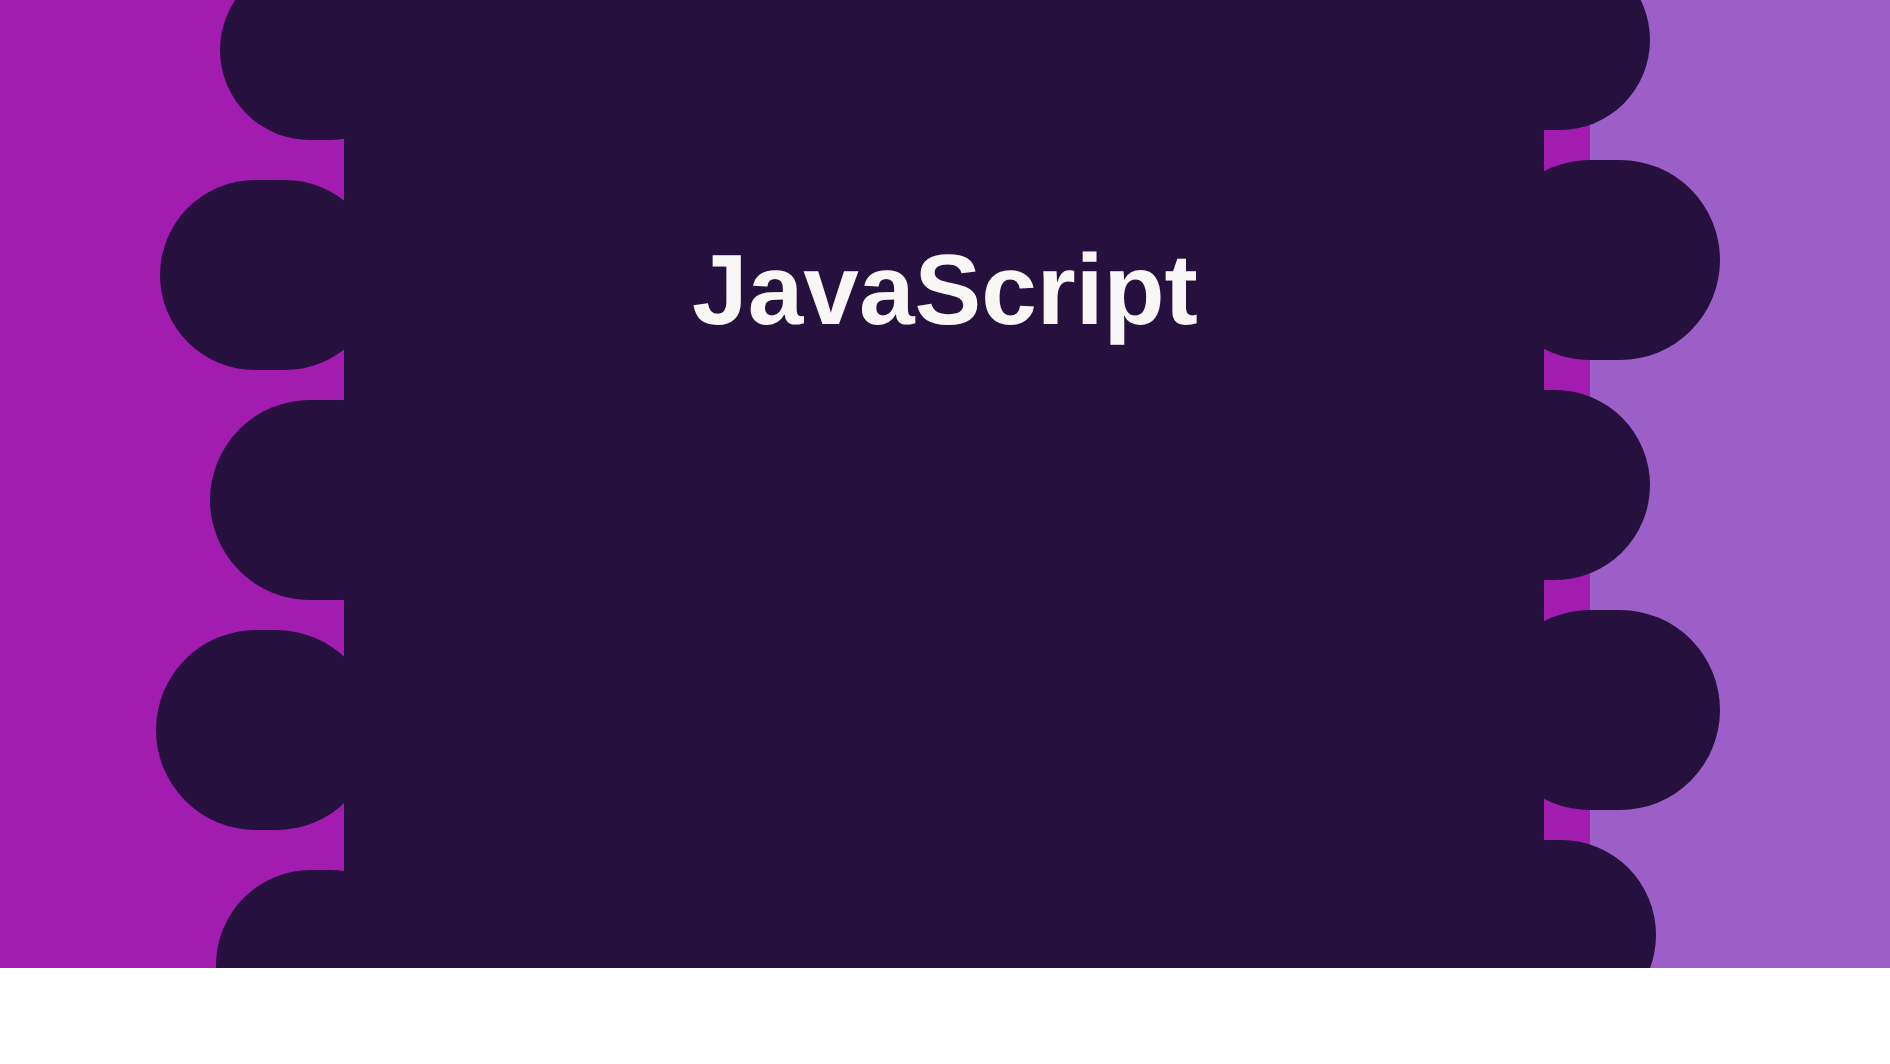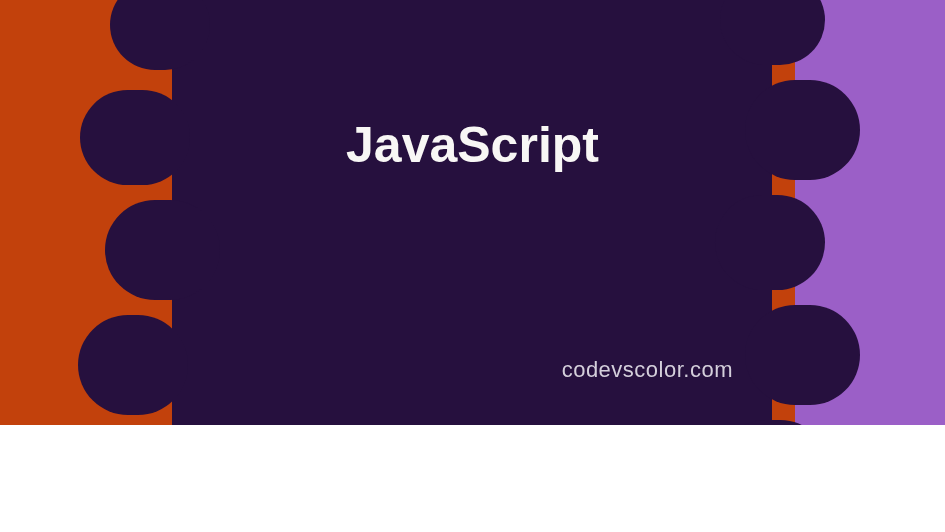--- a/index.html
+++ b/index.html
@@ -9,23 +9,23 @@
     }
     body {
       width: 945px;
       height: 532px;
       overflow: hidden;
       font-family: -apple-system, BlinkMacSystemFont, 'Segoe UI', Arial, sans-serif;
       position: relative;
     }
     .banner {
       width: 945px;
-      height: 425px;
+      height: 484px;
       position: relative;
-      background: #c2410c;
+      background: #a21caf;
       overflow: hidden;
     }
     .right-bg {
       position: absolute;
       right: 0;
       top: 0;
       width: 150px;
       height: 532px;
       background: #9b5fc7;
     }
@@ -99,14 +99,13 @@
   <div class="bump bump-r1"></div>
   <div class="bump bump-r2"></div>
   <div class="bump bump-r3"></div>
   <div class="bump bump-r4"></div>
   <div class="bump bump-r5"></div>
 
   <h1 class="title">
     <span class="title-line">JavaScript</span>
   </h1>
 
-  <div class="watermark">codevscolor.com</div>
 </div>
 
 </body></html>

